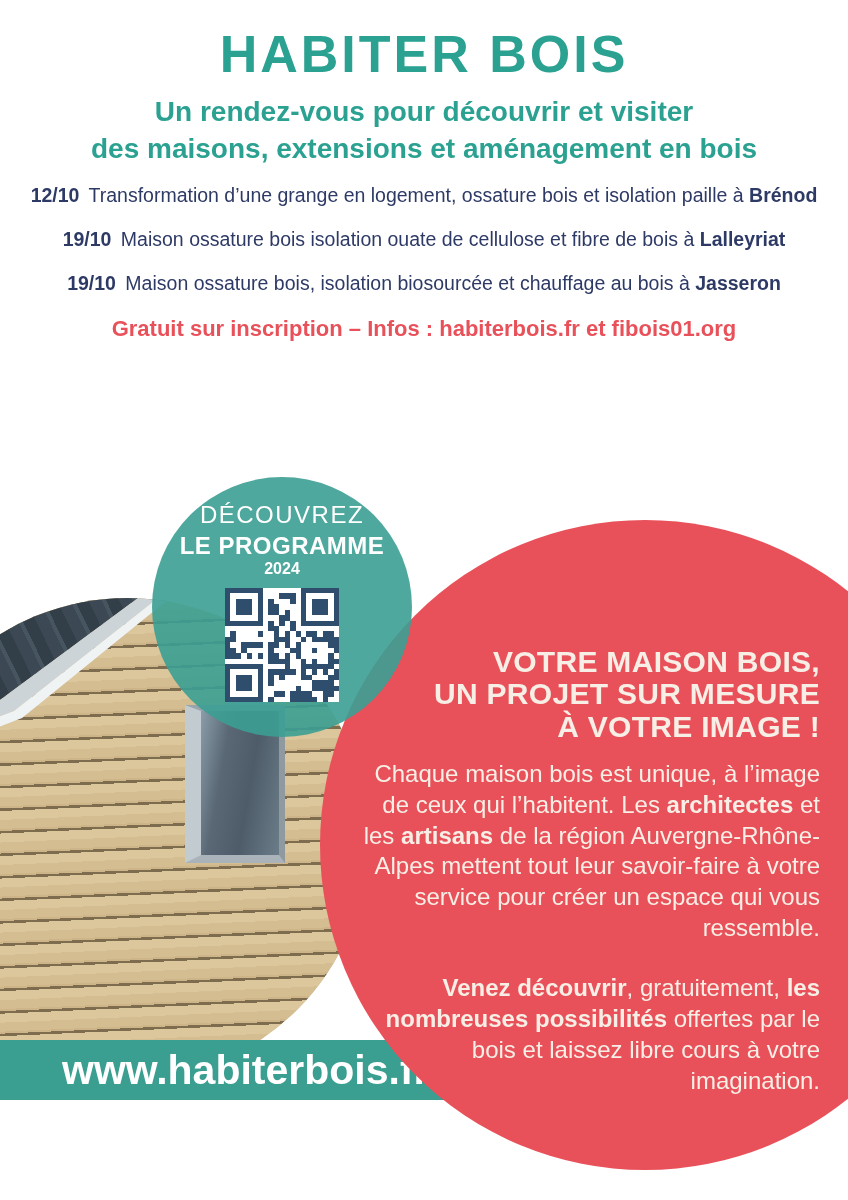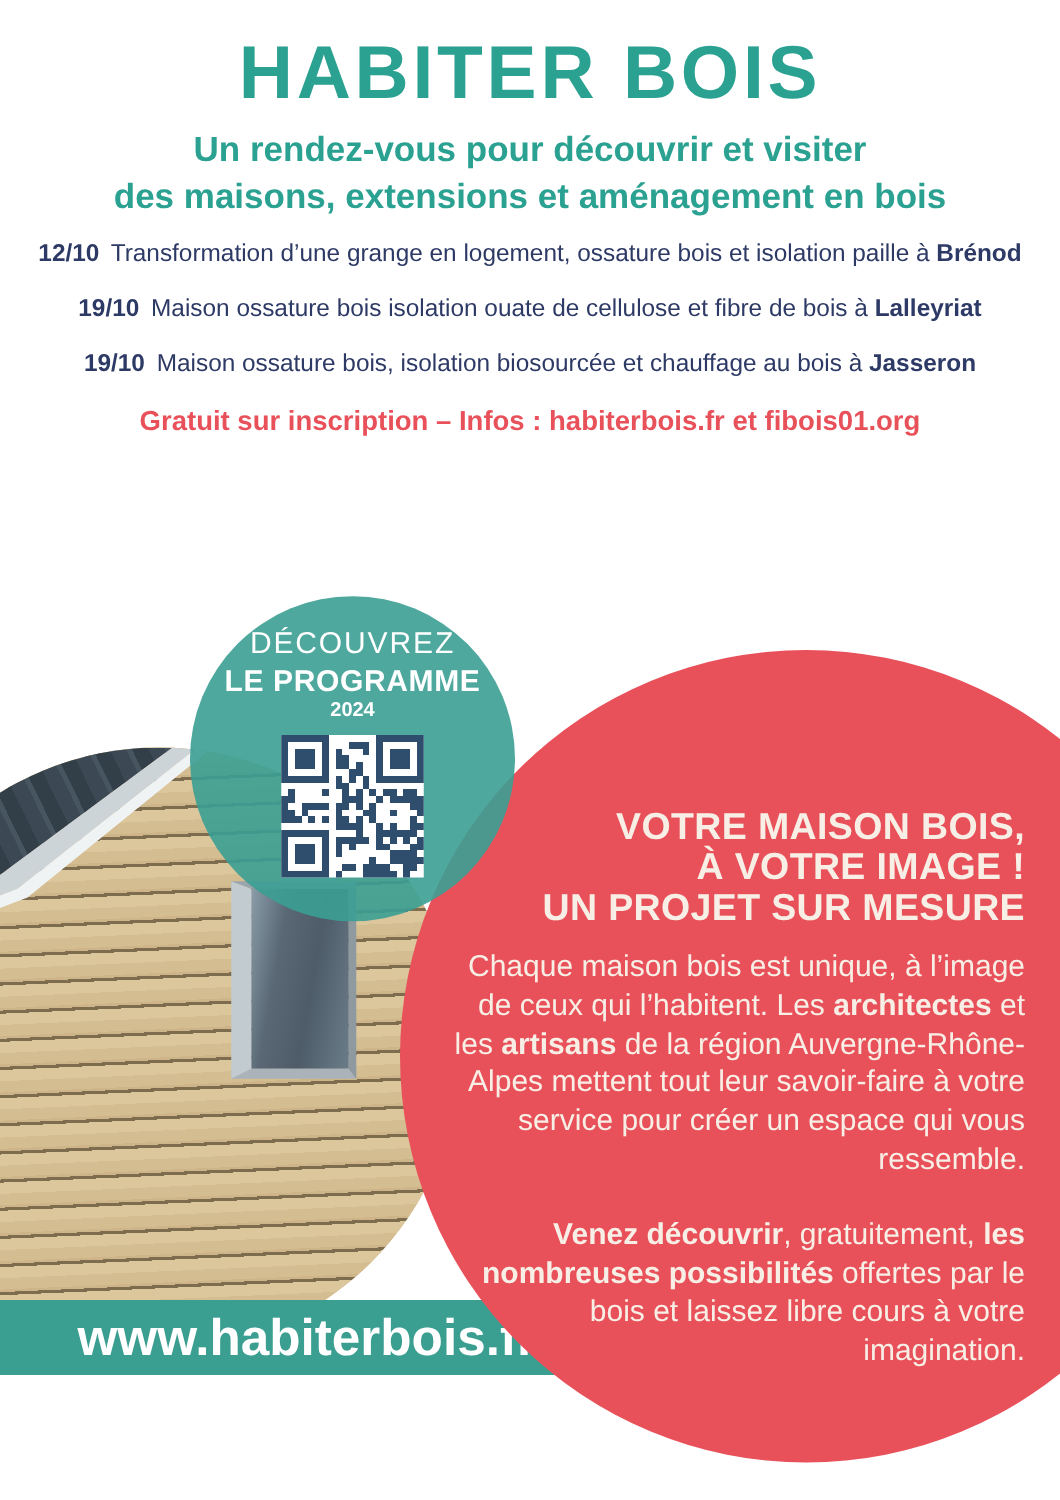--- a/index.html
+++ b/index.html
@@ -3,21 +3,21 @@
 <meta charset="utf-8">
 <style>
   * { margin:0; padding:0; box-sizing:border-box; }
   html,body { background:#ffffff; }
   body { font-family:"Liberation Sans", sans-serif; }
 
   .page { position:relative; width:848px; height:1200px; margin:0 auto; background:#fff; overflow:hidden; }
 
   
   .top { position:absolute; left:0; top:0; right:0; z-index:5; text-align:center; }
-  .title { padding-top:28px; font-size:60px; font-weight:800; letter-spacing:3px; color:var(--teal,#2aa191); line-height:1.0; }
+  .title { padding-top:28px; font-size:52px; font-weight:800; letter-spacing:3px; color:var(--teal,#2aa191); line-height:1.0; }
   .subtitle { margin-top:14px; font-size:28px; font-weight:700; line-height:1.32; color:var(--teal,#2aa191); }
   .events-heading { margin-top:24px; font-size:30px; font-weight:800; letter-spacing:0.5px; color:var(--red,#e9515a); }
   .events-list { margin-top:16px; }
   .event-row { font-size:19.5px; color:var(--navy,#2e3a66); margin-bottom:21px; }
   .ev-date { font-weight:800; margin-right:4px; }
   .ev-loc { font-weight:800; }
   .events-footnote { margin-top:4px; font-size:22px; font-weight:700; color:var(--red,#e9515a); }
 
   
   .photo-circle { position:absolute; left:-114px; top:598px; width:482px; height:482px;
@@ -89,22 +89,22 @@
   </div>
 
   <div class="footer-bar">
     <span>www.habiterbois.fr</span>
   </div>
 
   <div class="red-circle">
     <div class="promo-content">
       <h3 class="promo-heading">
         <div>VOTRE MAISON BOIS,</div>
+        <div>UN PROJET SUR MESURE</div>
         <div>À VOTRE IMAGE !</div>
-        <div>UN PROJET SUR MESURE</div>
       </h3>
       <p class="promo-p"><span>Chaque maison bois est unique, à l’image de ceux qui l’habitent. Les </span><b>architectes</b><span> et les </span><b>artisans</b><span> de la région Auvergne-Rhône-Alpes mettent tout leur savoir-faire à votre service pour créer un espace qui vous ressemble.</span></p>
       <p class="promo-p"><b>Venez découvrir</b><span>, gratuitement, </span><b>les nombreuses possibilités</b><span> offertes par le bois et laissez libre cours à votre imagination.</span></p>
     </div>
   </div>
 
   <div class="teal-circle">
     <div class="badge-l1">DÉCOUVREZ</div>
     <div class="badge-l2">LE PROGRAMME</div>
     <div class="badge-l3">2024</div>

